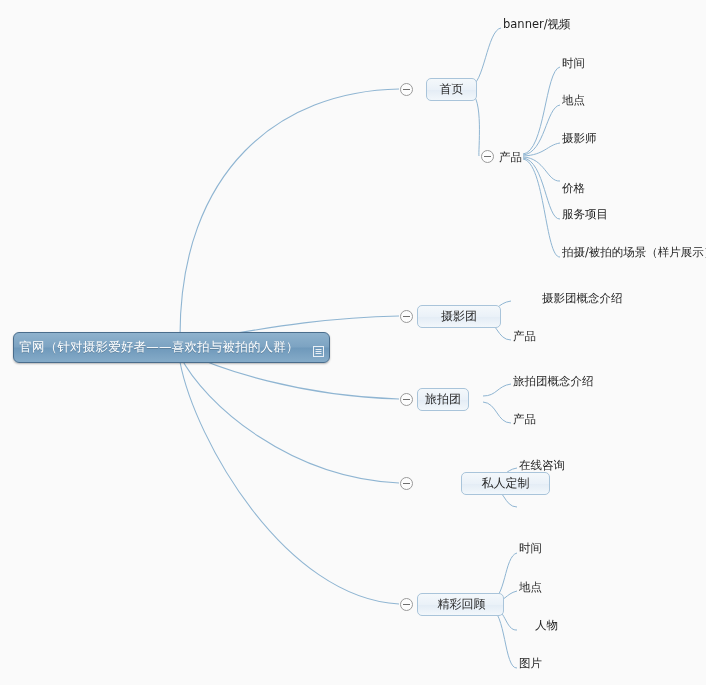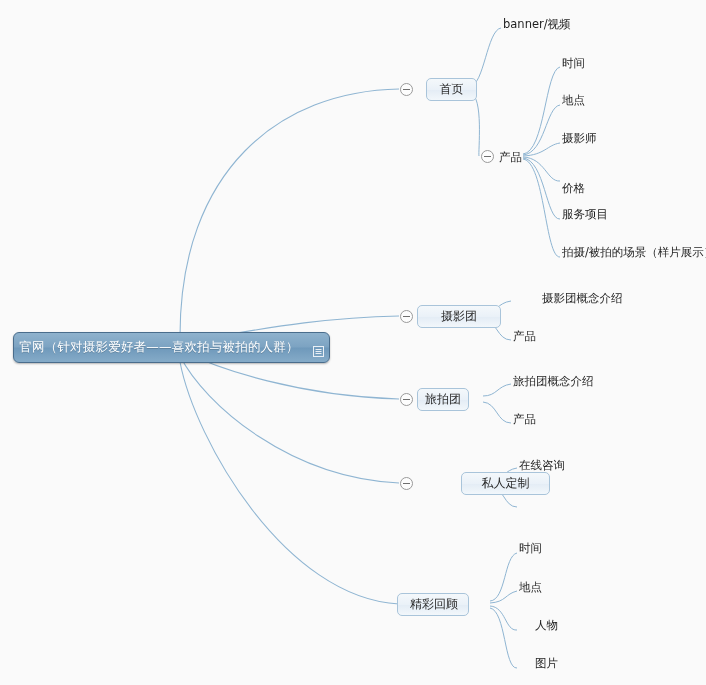--- a/index.html
+++ b/index.html
@@ -237,29 +237,29 @@
 
   <div class="toggle" style="left:400px; top:477px;"></div>
   <div class="branch-node" style="left:417px; top:472px; width:89px;margin-left:44px;">
     <span>私人定制</span>
   </div>
   <div class="leaf-node" style="left:519px; top:458px;">
     <span>在线咨询</span>
   </div>
 
   <div class="toggle" style="left:400px; top:598px;"></div>
-  <div class="branch-node" style="left:397px; top:593px; width:72px;padding-left:11px;">
+  <div class="branch-node" style="left:417px; top:593px; width:87px;padding-left:11px;">
     <span>精彩回顾</span>
   </div>
   <div class="leaf-node" style="left:519px; top:541px;">
     <span>时间</span>
   </div>
   <div class="leaf-node" style="left:519px; top:580px;">
     <span>地点</span>
   </div>
   <div class="leaf-node" style="left:535px; top:618px;">
     <span>人物</span>
   </div>
-  <div class="leaf-node" style="left:535px; top:656px;">
+  <div class="leaf-node" style="left:519px; top:656px;">
     <span>图片</span>
   </div>
 
 </div>
 
 </body></html>

